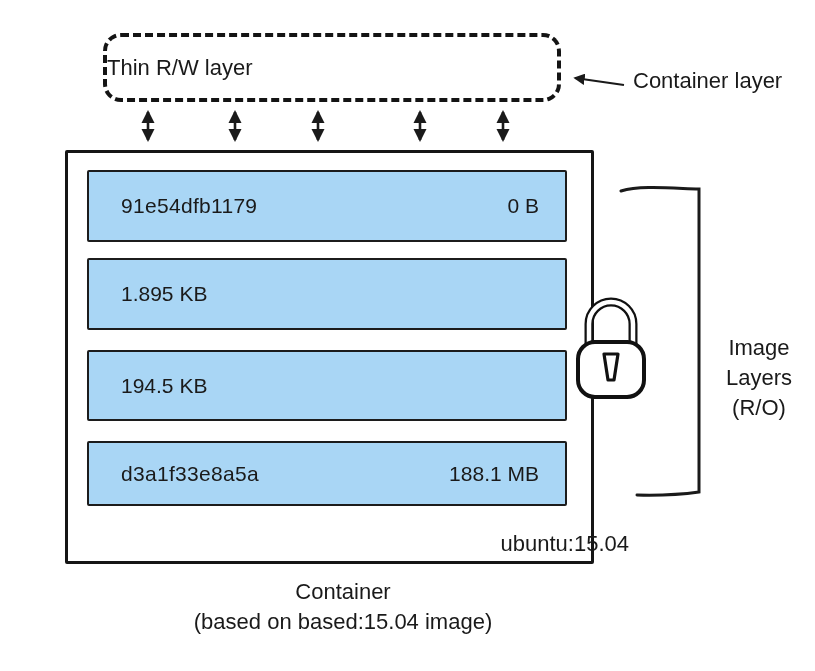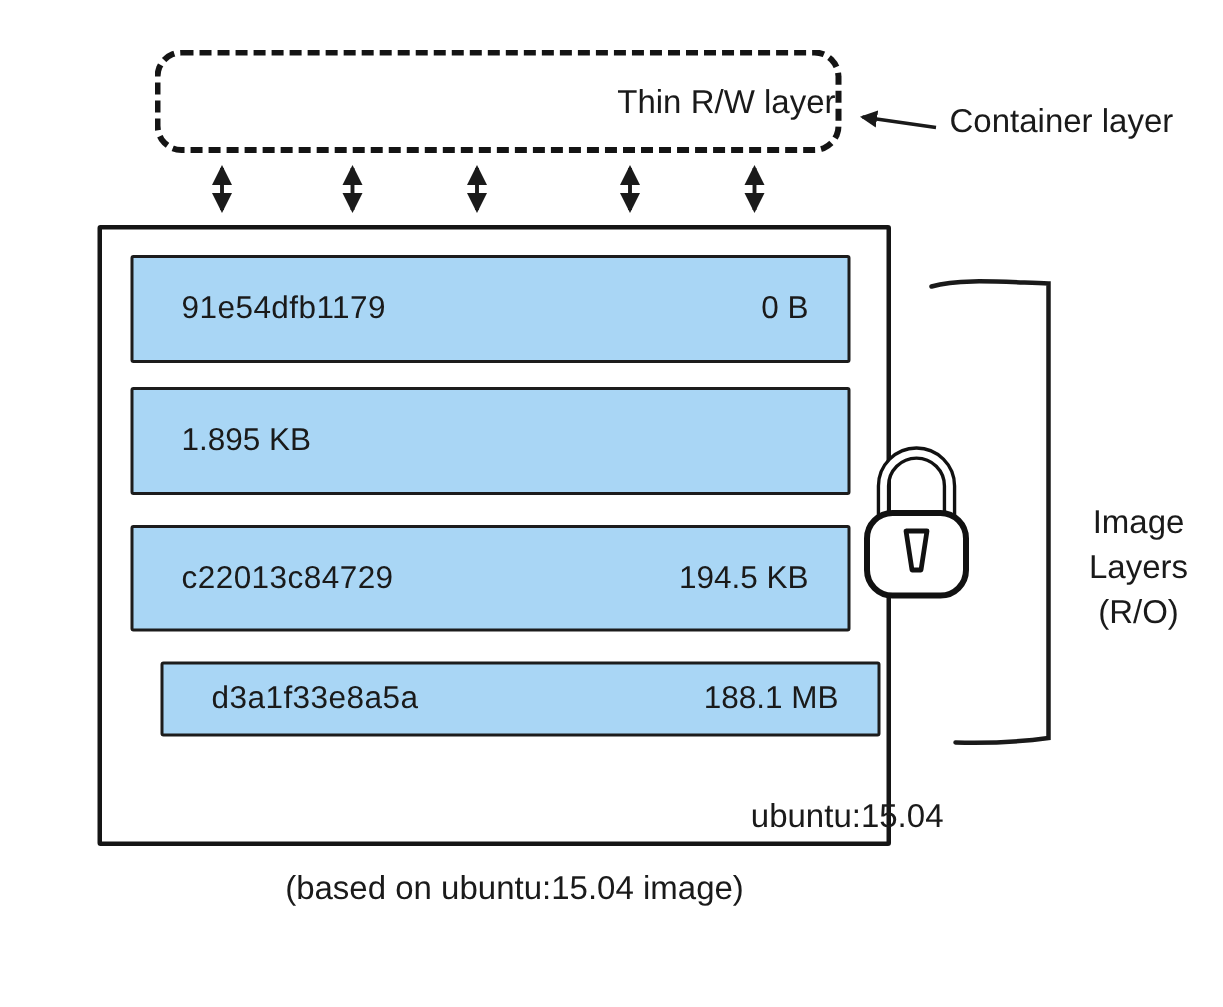--- a/index.html
+++ b/index.html
@@ -10,21 +10,21 @@
     color: #1a1a1a;
   }
 
   
   .thin-rw-box {
     position: absolute;
     left: 103px; top: 33px;
     width: 458px; height: 69px;
     border: 4px dashed #141414;
     border-radius: 18px;
-    display: flex; align-items: center; justify-content: flex-end;
+    display: flex; align-items: center; justify-content: flex-start;
     font-size: 22px;
     background: #ffffff;
   }
 
   .container-layer-label {
     position: absolute;
     left: 633px; top: 68px;
     font-size: 22px;
     white-space: nowrap;
   }
@@ -46,21 +46,21 @@
     border: 2px solid #1c1c1c;
     border-radius: 2px;
     display: flex; align-items: center; justify-content: space-between;
     padding: 0 26px 0 32px;
     font-size: 21px;
   }
   .layer-row .layer-id { letter-spacing: 0.3px; }
   .layer-row-1 { top: 170px; }
   .layer-row-2 { top: 258px; height: 72px; }
   .layer-row-3 { top: 350px; height: 71px; }
-  .layer-row-4 { top: 441px; height: 50px; margin-left: 20px; }
+  .layer-row-4 { top: 441px; height: 65px; }
 
   .base-image-label {
     position: absolute;
     left: 65px; top: 531px;
     width: 564px;
     text-align: right;
     font-size: 22px;
   }
 
   .caption {
@@ -107,32 +107,32 @@
 <div class="container-box"></div>
 
 <div class="layer-row layer-row-1" style="background-color: rgb(169, 214, 245);">
   <span class="layer-id">91e54dfb1179</span>
   <span class="layer-size">0 B</span>
 </div>
 <div class="layer-row layer-row-2" style="background-color: rgb(169, 214, 245);">
   <span class="layer-size">1.895 KB</span>
 </div>
 <div class="layer-row layer-row-3" style="background-color: rgb(169, 214, 245);">
-  <span class="layer-id">c22013c84729</span>
   <span class="layer-size">194.5 KB</span>
 </div>
 <div class="layer-row layer-row-4" style="background-color: rgb(169, 214, 245);">
   <span class="layer-id">d3a1f33e8a5a</span>
   <span class="layer-size">188.1 MB</span>
 </div>
 
 <div class="base-image-label">ubuntu:15.04</div>
 
 <div class="caption">
-  <div>(based on ubuntu:15.04 image)</div>
+  <div>Container</div>
+  <div>(based on based:15.04 image)</div>
 </div>
 
 <div class="image-layers-label">
   <div>Image</div>
   <div>Layers</div>
   <div>(R/O)</div>
 </div>
 
 <svg class="connector-svg" viewBox="0 0 815 671" xmlns="http://www.w3.org/2000/svg">
   <defs>

